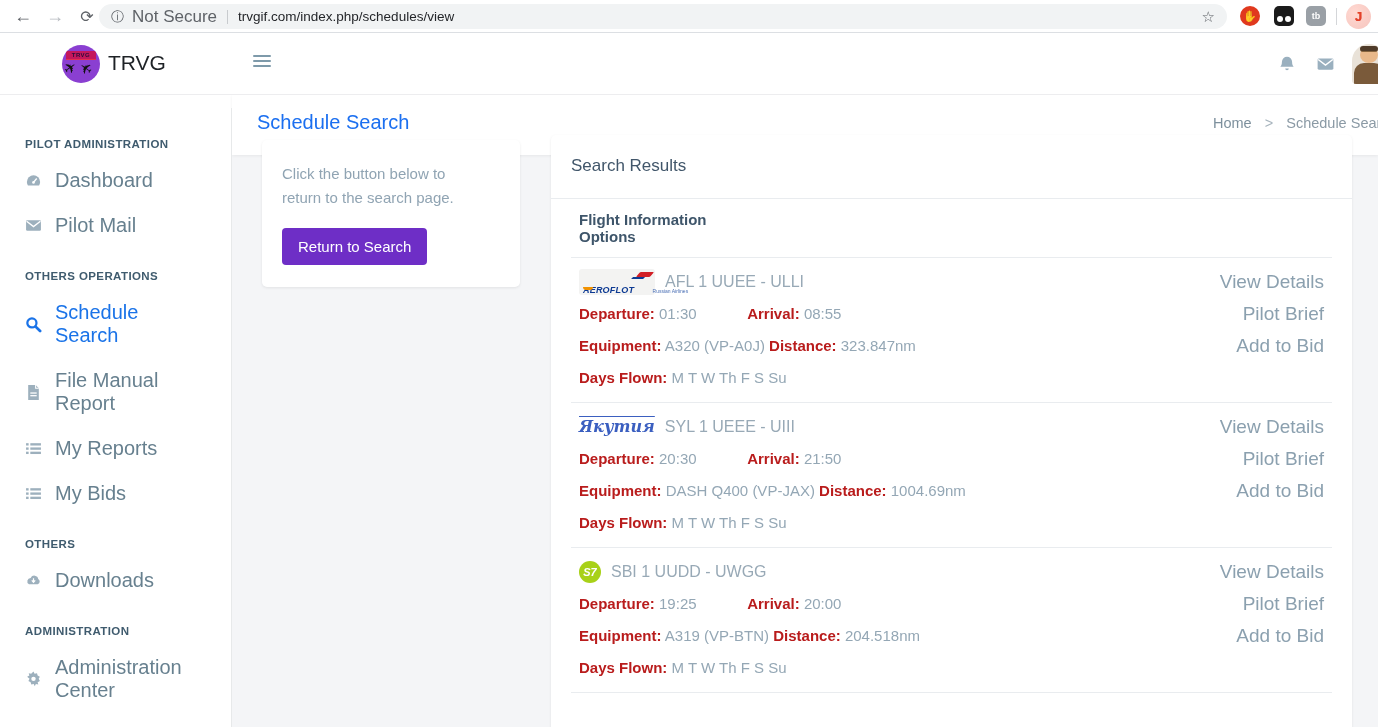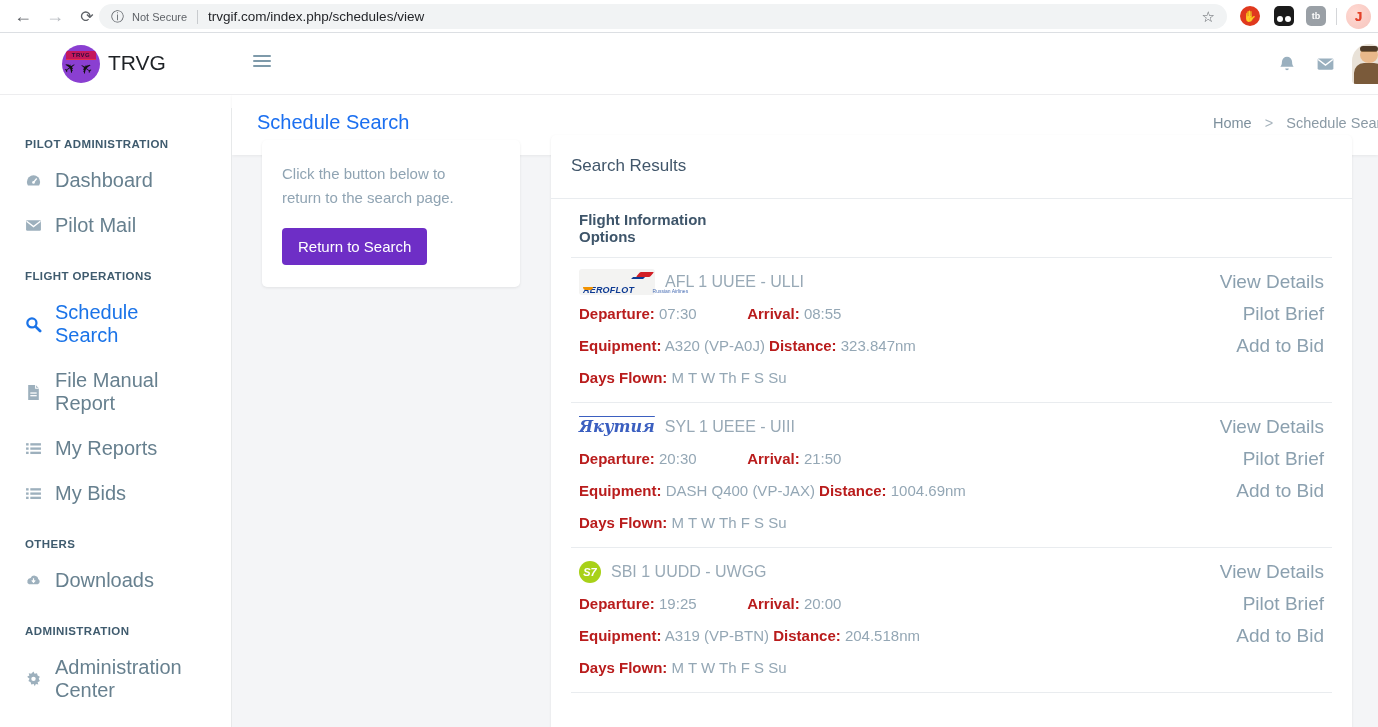--- a/index.html
+++ b/index.html
@@ -10,21 +10,21 @@
   .browser-bar { position:absolute; left:0; top:0; width:1378px; height:33px;
                  background:#ffffff; border-bottom:1px solid #dcdfe3; }
   .nav-ico { position:absolute; top:3px; font-size:18px; color:#5f6368; width:26px; height:26px;
              display:flex; align-items:center; justify-content:center; border-radius:50%; cursor:pointer; }
   .nav-back { left:10px; }
   .nav-fwd  { left:42px; color:#b8bcc1; }
   .nav-reload { left:74px; font-size:16px; }
   .omnibox { position:absolute; left:99px; top:4px; width:1128px; height:25px; background:#f1f3f4;
              border-radius:13px; display:flex; align-items:center; padding:0 12px; }
   .omni-info { color:#5f6368; font-size:13px; margin-right:8px; }
-  .omni-sec { color:#5f6368; font-size:11px; }
+  .omni-sec { color:#5f6368; font-size:17px; }
   .omni-div { width:1px; height:14px; background:#c8cbce; margin:0 10px; }
   .omni-url { color:#24262a; font-size:13.5px; }
   .omni-star { margin-left:auto; color:#5f6368; font-size:15px; }
   .ext { position:absolute; top:6px; width:20px; height:20px; border-radius:5px; display:flex;
          align-items:center; justify-content:center; cursor:pointer; }
   .ext-adblock { left:1240px; background:#e0391e; border-radius:50%; color:#fff; font-size:11px; }
   .ext-tm { left:1274px; background:#1b1b1b; position:absolute; }
   .ext-tm i { position:absolute; bottom:4px; width:6px; height:6px; border-radius:50%; background:#fff; }
   .ext-tm i.l { left:3px; } .ext-tm i.r { right:3px; }
   .ext-tb { left:1306px; background:#9aa0a6; color:#fff; font-size:9px; font-weight:bold; }
@@ -193,21 +193,21 @@
   <div class="nav-item">
     <span class="ni">
       <svg viewBox="0 0 16 16">
           <rect x="1" y="3" width="14" height="10" rx="1.2" fill="currentColor"></rect>
           <path d="M1.5 4l6.5 5 6.5-5" stroke="#fff" stroke-width="1.3" fill="none"></path>
         </svg>
     </span>
     <span>Pilot Mail</span>
   </div>
 
-  <div class="nav-title spaced">FLIGHT OPERATIONS</div>
+  <div class="nav-title spaced">OTHERS OPERATIONS</div>
   <div class="nav-item active">
     <span class="ni">
       <svg viewBox="0 0 16 16">
           <circle cx="6.5" cy="6.5" r="4.3" fill="none" stroke="currentColor" stroke-width="2.1"></circle>
           <line x1="10" y1="10" x2="14.2" y2="14.2" stroke="currentColor" stroke-width="2.6" stroke-linecap="round"></line>
         </svg>
     </span>
     <span>Schedule Search</span>
   </div>
   <div class="nav-item">
@@ -300,21 +300,21 @@
             <span class="logo-afl">
               <span class="afl-top">AEROFLOT</span>
               <span class="afl-wing"></span>
               <span class="afl-swoosh"></span>
               <span class="afl-sub">Russian Airlines</span>
             </span>
             <span>AFL 1 UUEE - ULLI</span>
           </div>
           <div class="fline">
             <span class="dep-seg"><span class="lbl">Departure:</span>
-            <span>07:30</span></span>
+            <span>01:30</span></span>
             <span class="lbl">Arrival:</span>
             <span>08:55</span>
           </div>
           <div class="fline">
             <span class="lbl">Equipment:</span>
             <span>A320 (VP-A0J)</span>
             <span class="lbl">Distance:</span>
             <span>323.847nm</span>
           </div>
           <div class="fline">

